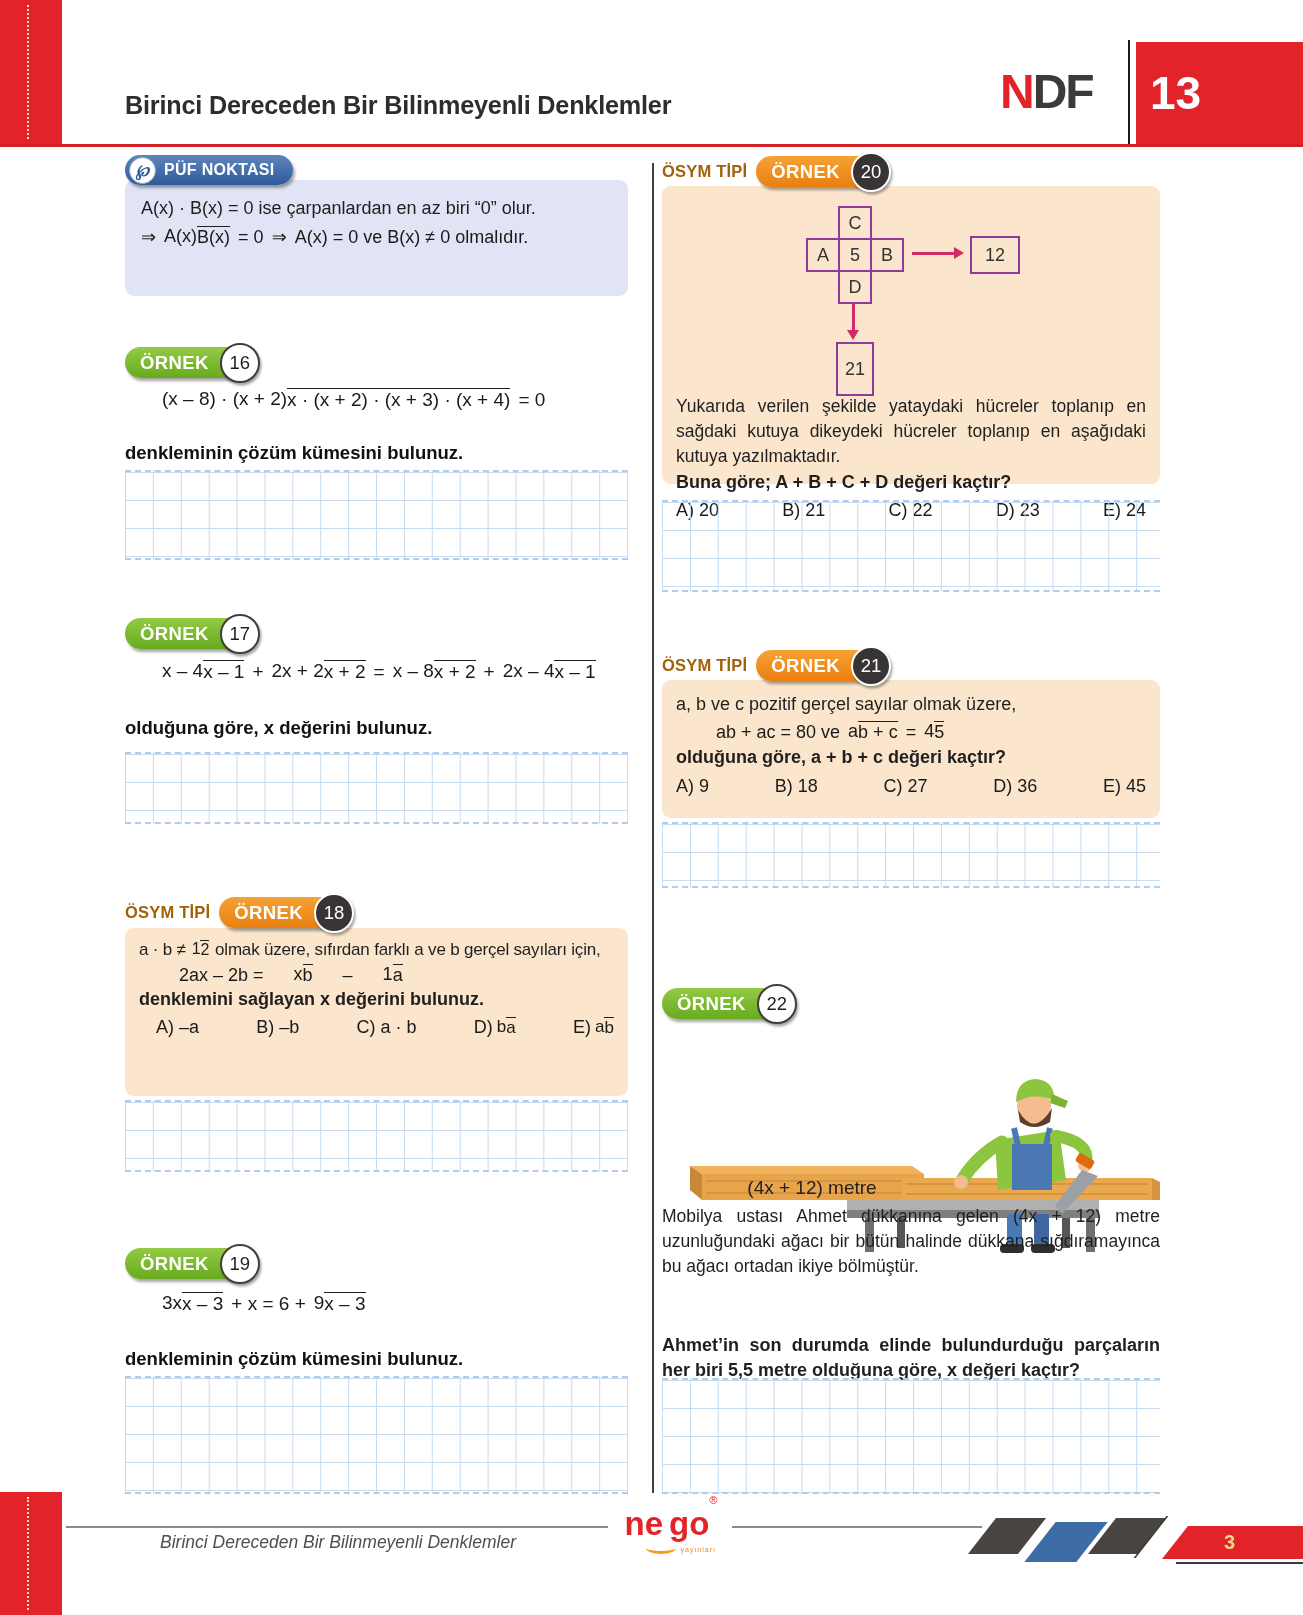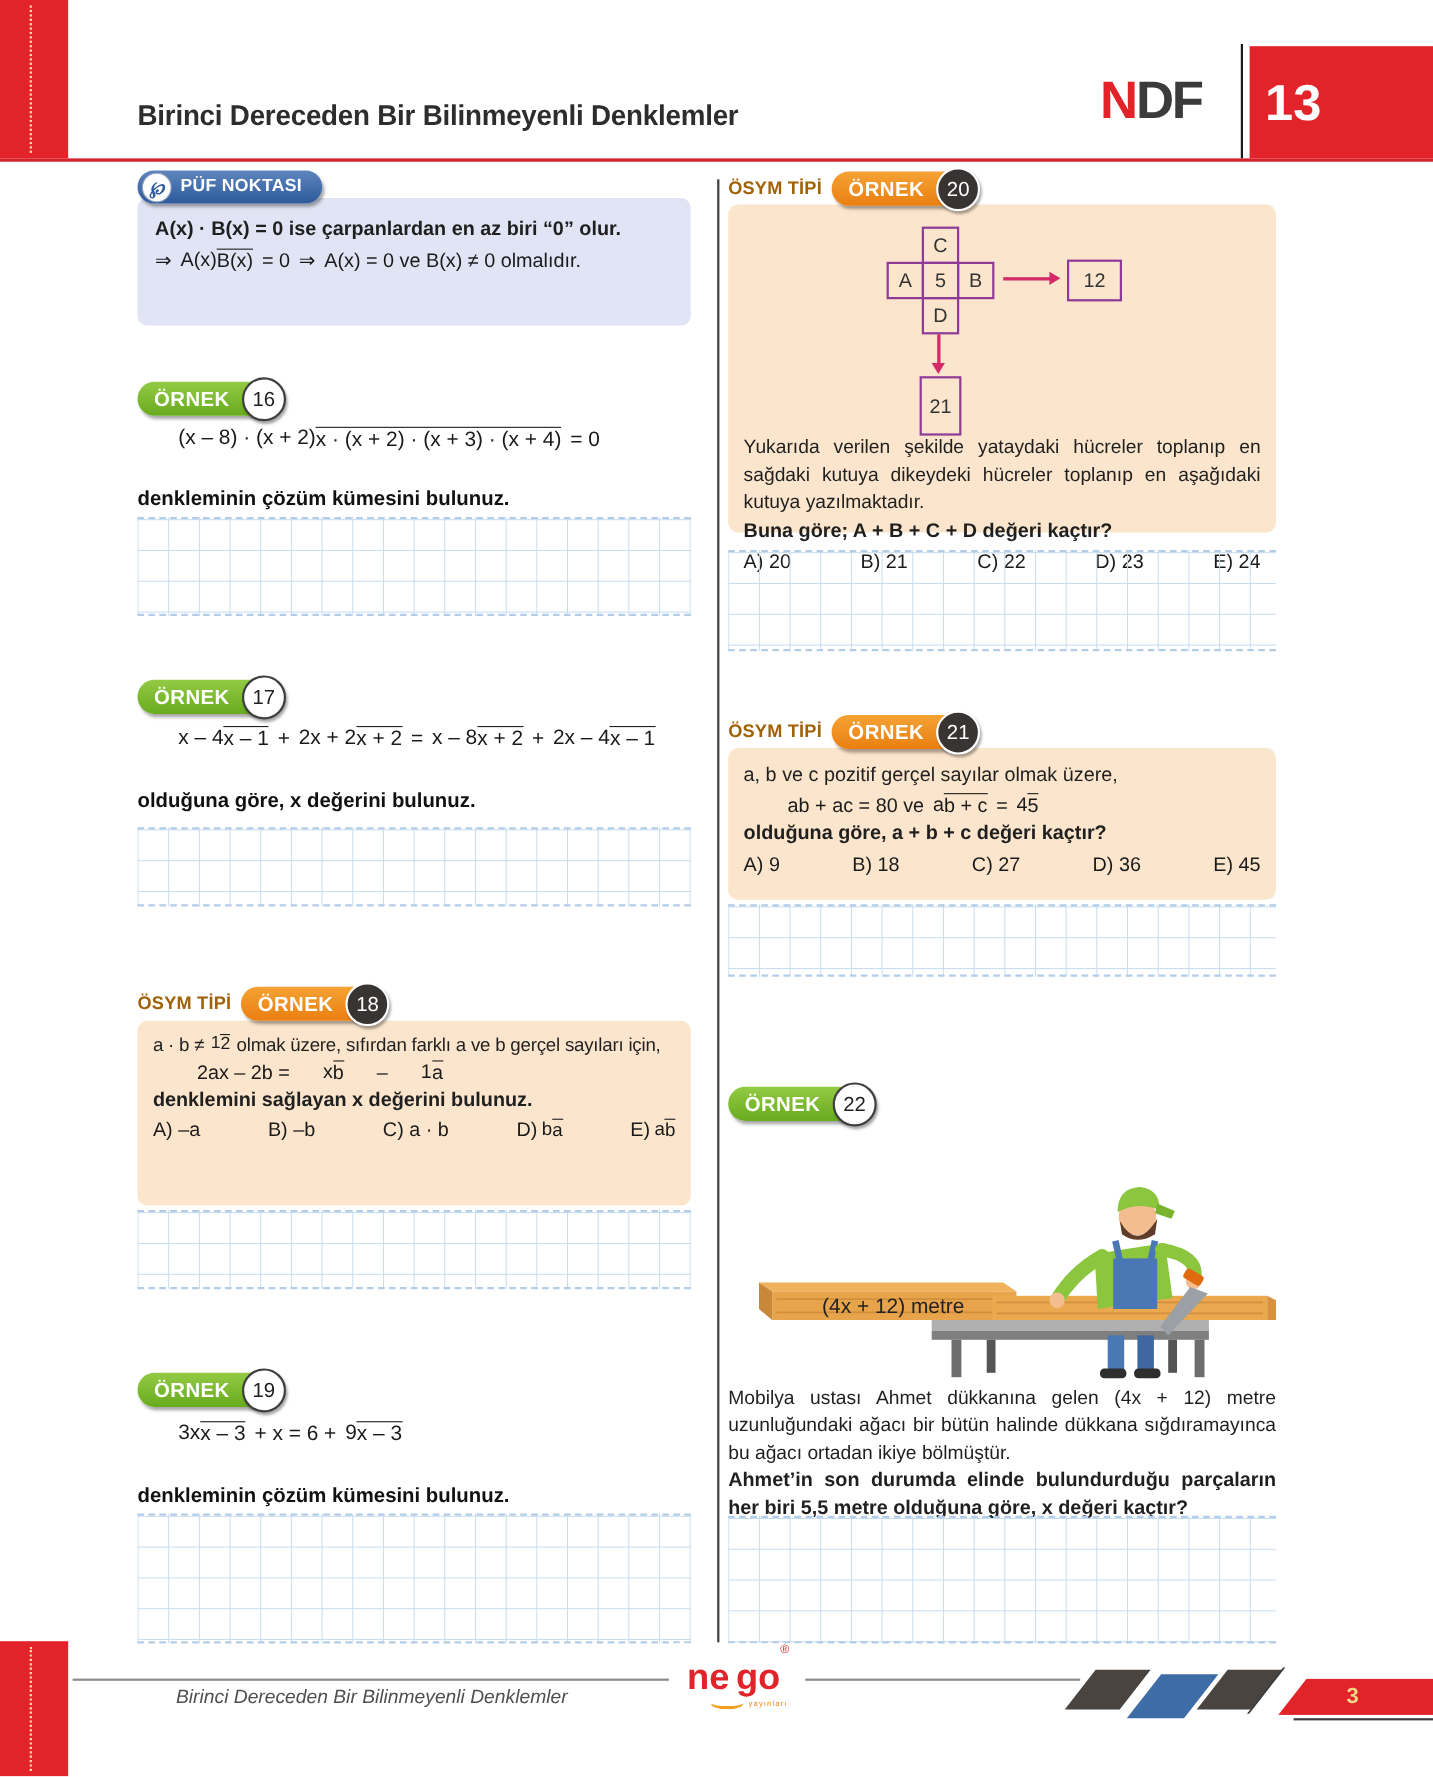--- a/index.html
+++ b/index.html
@@ -99,21 +99,21 @@
     <span>13</span>
   </div>
   <div class="hdr-line"></div>
   <div class="col-divider"></div>
 
   <div class="puf" style="left:125px;top:155px;">
     <span class="picon">℘</span>
     <span class="plbl">PÜF NOKTASI</span>
   </div>
   <div class="softbox lav" style="left:125px;top:180px;width:503px;height:116px;padding:16px 16px 10px;box-sizing:border-box;">
-    <div class="txt" style="font-size:18px;font-weight:bold;">A(x) · B(x) = 0 ise çarpanlardan en az biri “0” olur.</div>
+    <div class="txt" style="font-size:18px;">A(x) · B(x) = 0 ise çarpanlardan en az biri “0” olur.</div>
     <div class="eq" style="margin-top:5px;font-size:18px;">
       <span>⇒</span>
       <span class="fr">
         <span>A(x)</span>
         <span class="fd">B(x)</span>
       </span>
       <span>= 0</span>
       <span>⇒</span>
       <span>A(x) = 0 ve B(x) ≠ 0 olmalıdır.</span>
     </div>
@@ -187,21 +187,21 @@
           <span>x</span>
           <span class="fd">b</span>
         </span>
       <span>–</span>
       <span class="fr">
           <span>1</span>
           <span class="fd">a</span>
         </span>
     </div>
     <div class="bold" style="font-size:18px;margin-top:3px;">denklemini sağlayan x değerini bulunuz.</div>
-    <div class="opts" style="margin-top:7px;">
+    <div class="opts" style="margin-top:7px;margin-left:17px;">
       <span>A) –a</span>
       <span>B) –b</span>
       <span>C) a · b</span>
       <span class="optfr">
         <span>D)</span>
         <span class="fr" style="font-size:17px;">
             <span>b</span>
             <span class="fd">a</span>
           </span>
       </span>
@@ -348,21 +348,21 @@
       <rect x="414" y="138" width="18" height="10" rx="3" fill="#e06a10" transform="rotate(30 423 143)"></rect>
       <polygon points="420,152 436,158 400,196 393,188" fill="#9aa0a6"></polygon>
 
       <circle cx="372" cy="88" r="17" fill="#f3bd8f"></circle>
       <path d="M356,92 Q372,120 390,90 L388,104 Q372,114 358,104 Z" fill="#5f3d2a"></path>
       <path d="M354,84 Q354,62 374,61 Q393,63 392,82 Q372,74 354,84 Z" fill="#8cc63e"></path>
       <polygon points="390,76 406,83 403,90 388,85" fill="#7ab32e"></polygon>
     </svg>
   </div>
 
-  <div class="txt just abs" style="left:662px;top:1258px;width:498px;">Mobilya ustası Ahmet dükkanına gelen (4x + 12) metre uzunluğundaki ağacı bir bütün halinde dükkana sığdıramayınca bu ağacı ortadan ikiye bölmüştür.</div>
+  <div class="txt just abs" style="left:662px;top:1204px;width:498px;">Mobilya ustası Ahmet dükkanına gelen (4x + 12) metre uzunluğundaki ağacı bir bütün halinde dükkana sığdıramayınca bu ağacı ortadan ikiye bölmüştür.</div>
   <div class="txt just abs bold" style="left:662px;top:1333px;width:498px;font-size:18px;">Ahmet’in son durumda elinde bulundurduğu parçaların her biri 5,5 metre olduğuna göre, x değeri kaçtır?</div>
   <div class="grid" style="left:662px;top:1378px;width:498px;height:112px;"></div>
 
   <div class="f-line" style="left:66px;width:542px;"></div>
   <div class="f-line" style="left:732px;width:250px;"></div>
   <div class="f-left">Birinci Dereceden Bir Bilinmeyenli Denklemler</div>
 
   <div class="nego">
     <span class="word">ne</span><span class="word" style="margin-left:6px;">go</span><span class="tm">®</span>
     <span class="swoosh"></span>

